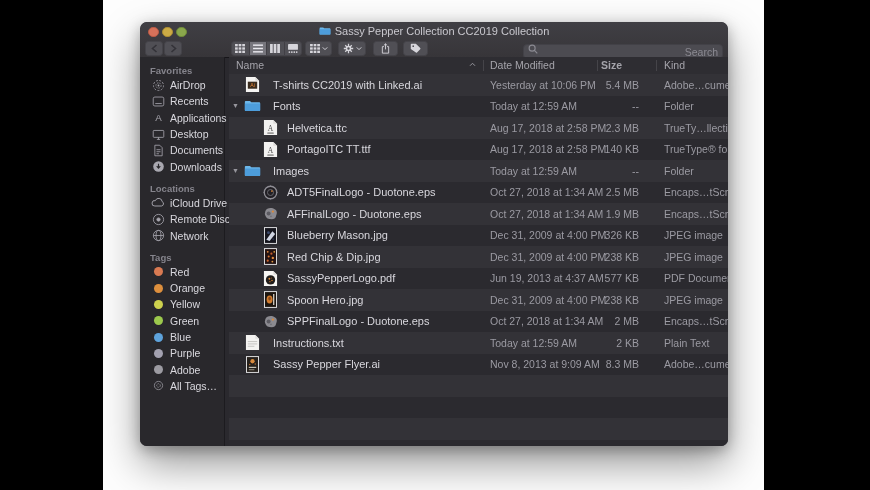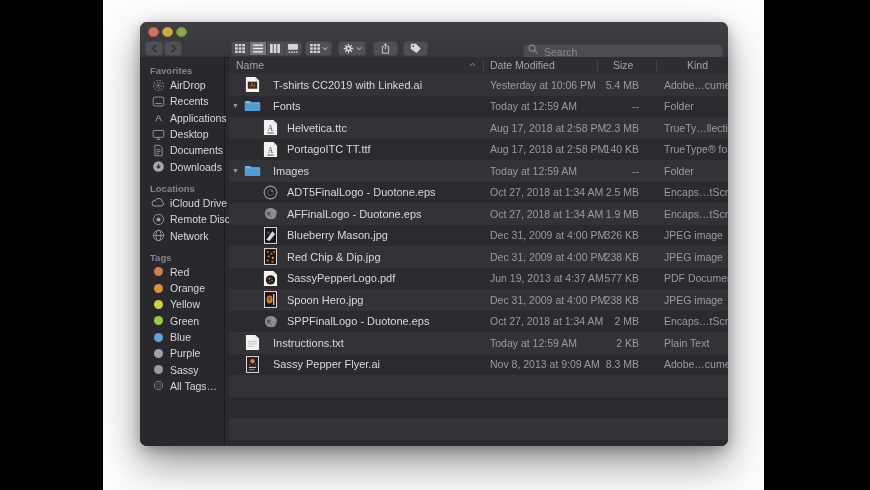--- a/index.html
+++ b/index.html
@@ -25,21 +25,21 @@
         border-radius:3.5px;box-sizing:border-box;display:flex;align-items:center;justify-content:center;}
   .seg{position:absolute;top:19px;left:91px;height:15px;display:flex;background:#504f55;
        border:1px solid #444349;border-radius:3.5px;overflow:hidden;box-sizing:border-box;}
   .seg .s{width:16.5px;display:flex;align-items:center;justify-content:center;border-right:1px solid #413f45;}
   .seg .s:last-child{border-right:none;}
   .seg .s.sel{background:#77767d;}
   .chev{margin-left:2px;display:flex;}
   .searchwrap{position:absolute;top:19.5px;left:383px;width:200px;height:15px;}
   .searchwrap input{width:100%;height:100%;box-sizing:border-box;background:#4c4b51;
         border:1px solid #424147;border-radius:4px;color:#ddd;font-size:10.5px;
-        padding:0 4px 0 20px;font-family:"Liberation Sans",sans-serif;outline:none;}
+        padding:0 4px 0 20px;font-family:"Liberation Sans",sans-serif;outline:none;text-align:right;}
   .searchwrap input::placeholder{color:#8b8a92;}
   .mag{position:absolute;left:5px;top:2.5px;pointer-events:none;display:flex;}
 
   
   .sidebar{position:absolute;left:0;top:35px;width:85px;bottom:0;background:#29282c;
            border-right:1px solid #1c1b1f;box-sizing:border-box;padding-top:7px;}
   .sect{margin-bottom:7px;}
   .sect-label{height:13px;line-height:13px;padding-left:10px;font-size:9.5px;font-weight:bold;color:#85848c;}
   .s-item{height:16.3px;display:flex;align-items:center;padding-left:11px;font-size:10.5px;color:#d9d8de;cursor:default;white-space:nowrap;}
   .s-icon{width:14px;height:14px;margin-right:5px;display:inline-flex;align-items:center;justify-content:center;flex:none;}
@@ -72,20 +72,29 @@
 <div class="sheet"></div>
 
 <div class="window">
 
   <div class="chrome">
     <div class="lights">
       <span class="light" style="background:#d5715a;border:0.5px solid #b85a46;"></span>
       <span class="light" style="background:#ccab45;border:0.5px solid #ab8d33;"></span>
       <span class="light" style="background:#8aa74c;border:0.5px solid #6f8b3a;"></span>
     </div>
+    <div class="titlebar-title">
+      <span style="display:flex;">
+        <svg width="12" height="10" viewBox="0 0 20 16">
+            <path fill="#6cb7ea" d="M1 3c0-.6.4-1 1-1h5l1.6 1.6H18c.6 0 1 .4 1 1V13c0 .6-.4 1-1 1H2c-.6 0-1-.4-1-1z"></path>
+            <path fill="#4d9ddb" d="M1 5.2h18V13c0 .6-.4 1-1 1H2c-.6 0-1-.4-1-1z"></path>
+          </svg>
+      </span>
+      <span>Sassy Pepper Collection CC2019 Collection</span>
+    </div>
 
     <div class="tbtn" style="left:5px;width:18px;">
       <svg width="7" height="9" viewBox="0 0 7 9">
           <path d="M5.5 1L1.5 4.5 5.5 8" stroke="#333238" stroke-width="1.6" fill="none"></path>
         </svg>
     </div>
     <div class="tbtn" style="left:24px;width:18px;">
       <svg width="7" height="9" viewBox="0 0 7 9">
           <path d="M1.5 1L5.5 4.5 1.5 8" stroke="#333238" stroke-width="1.6" fill="none"></path>
         </svg>
@@ -317,21 +326,21 @@
         <div class="s-item">
           <span class="s-icon">
             <span class="dot" style="background:#a3a1b0"></span>
           </span>
           <span>Purple</span>
         </div>
         <div class="s-item">
           <span class="s-icon">
             <span class="dot" style="background:#9c9ba2"></span>
           </span>
-          <span>Sassy</span>
+          <span>Adobe</span>
         </div>
         <div class="s-item">
           <span class="s-icon">
             <svg width="11" height="11" viewBox="0 0 12 12" fill="none" stroke="#8a8991">
               <circle cx="6" cy="6" r="4.5"></circle>
               <circle cx="6" cy="6" r="2" stroke-dasharray="1.5 1"></circle>
             </svg>
           </span>
           <span>All Tags…</span>
         </div>
@@ -341,23 +350,23 @@
   <div class="list-head">
     <span class="hl" style="left:7px;">Name</span>
     <span class="sortchev">
       <svg width="7" height="5" viewBox="0 0 8 6">
           <path d="M1 4.5l3-3 3 3" stroke="#97969d" stroke-width="1.2" fill="none"></path>
         </svg>
     </span>
     <span class="hdiv" style="left:254px;"></span>
     <span class="hl" style="left:261px;">Date Modified</span>
     <span class="hdiv" style="left:368px;"></span>
-    <span class="hl" style="left:384px;">Size</span>
+    <span class="hl" style="left:372px;font-weight:bold;">Size</span>
     <span class="hdiv" style="left:427px;"></span>
-    <span class="hl" style="left:458px;">Kind</span>
+    <span class="hl" style="left:435px;">Kind</span>
   </div>
 
   <div class="rows">
       <div class="row lvl0">
         <span class="ficon">
           <svg width="15" height="17" viewBox="0 0 16 18">
             <path fill="#f5f4f2" d="M1 1h10l4 4v12H1z"></path>
             <path fill="#dcdbd9" d="M11 1l4 4h-4z"></path>
             <rect x="3" y="6" width="10" height="7.5" fill="#3a2c1e"></rect>
             <text x="8" y="11.8" font-size="5.5" fill="#e8883a" text-anchor="middle" font-family="sans-serif">Ai</text>

